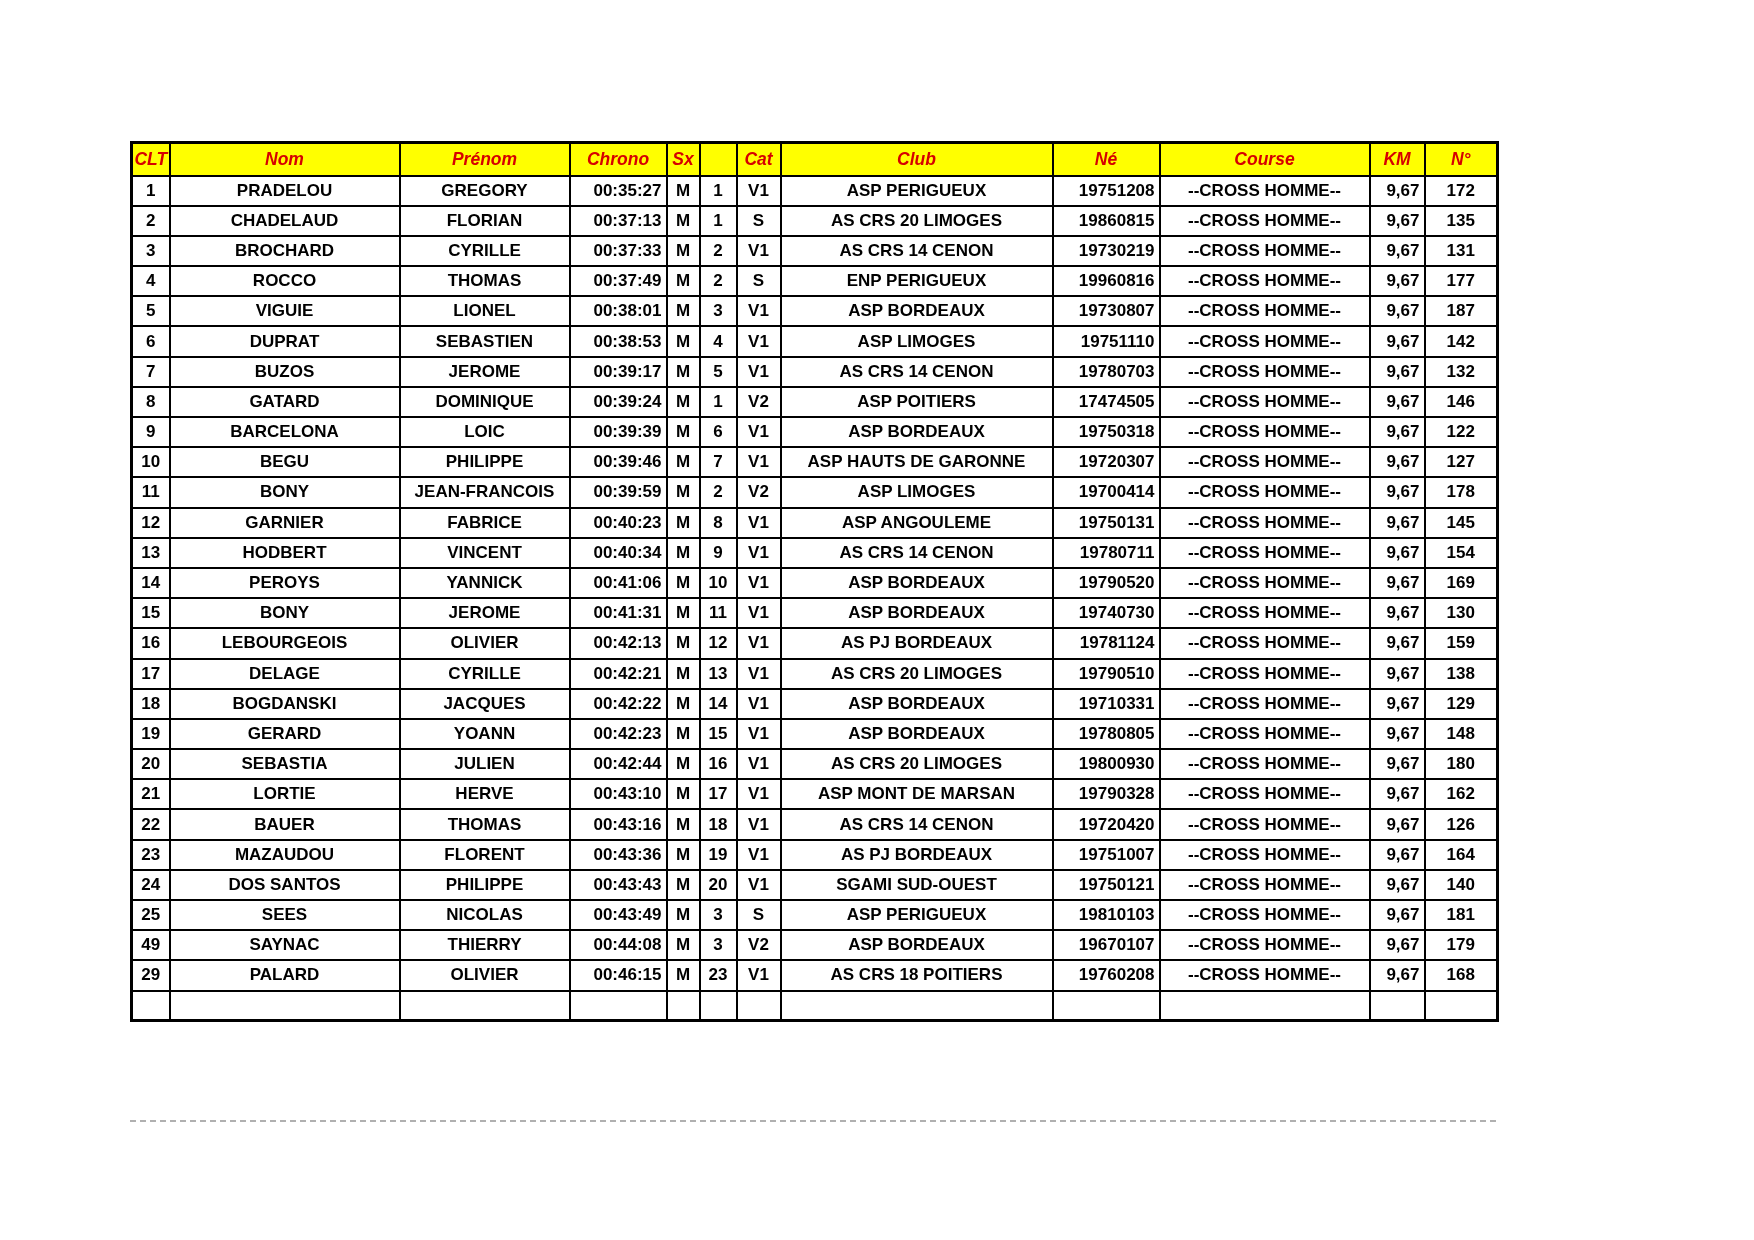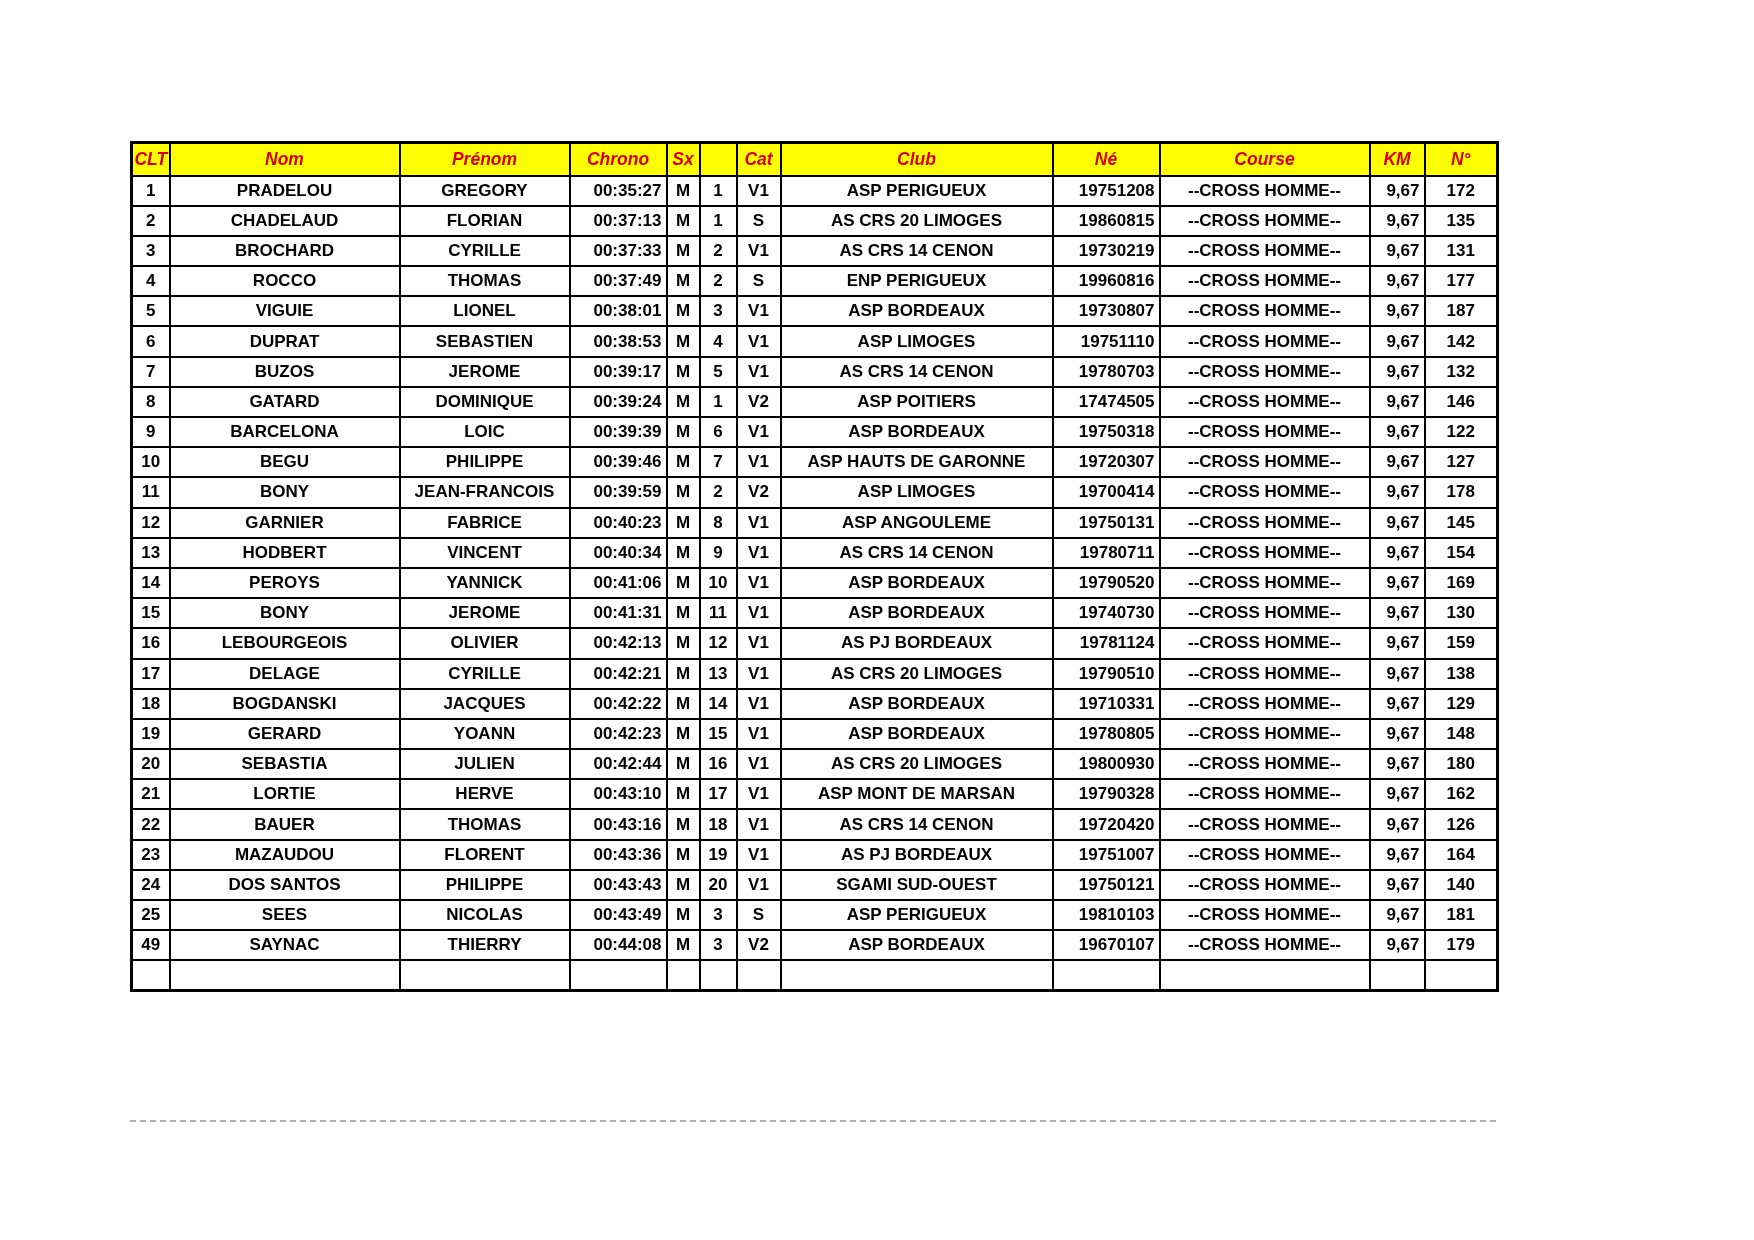--- a/index.html
+++ b/index.html
@@ -470,20 +470,34 @@
             <td>M</td>
             <td>3</td>
             <td>V2</td>
             <td>ASP BORDEAUX</td>
             <td class="align-right">19670107</td>
             <td>--CROSS HOMME--</td>
             <td class="align-right">9,67</td>
             <td>179</td>
           </tr>
           <tr>
+            <td>29</td>
+            <td>PALARD</td>
+            <td>OLIVIER</td>
+            <td class="align-right">00:46:15</td>
+            <td>M</td>
+            <td>23</td>
+            <td>V1</td>
+            <td>AS CRS 18 POITIERS</td>
+            <td class="align-right">19760208</td>
+            <td>--CROSS HOMME--</td>
+            <td class="align-right">9,67</td>
+            <td>168</td>
+          </tr>
+          <tr>
             <td></td>
             <td></td>
             <td></td>
             <td class="align-right"></td>
             <td></td>
             <td></td>
             <td></td>
             <td></td>
             <td class="align-right"></td>
             <td></td>

